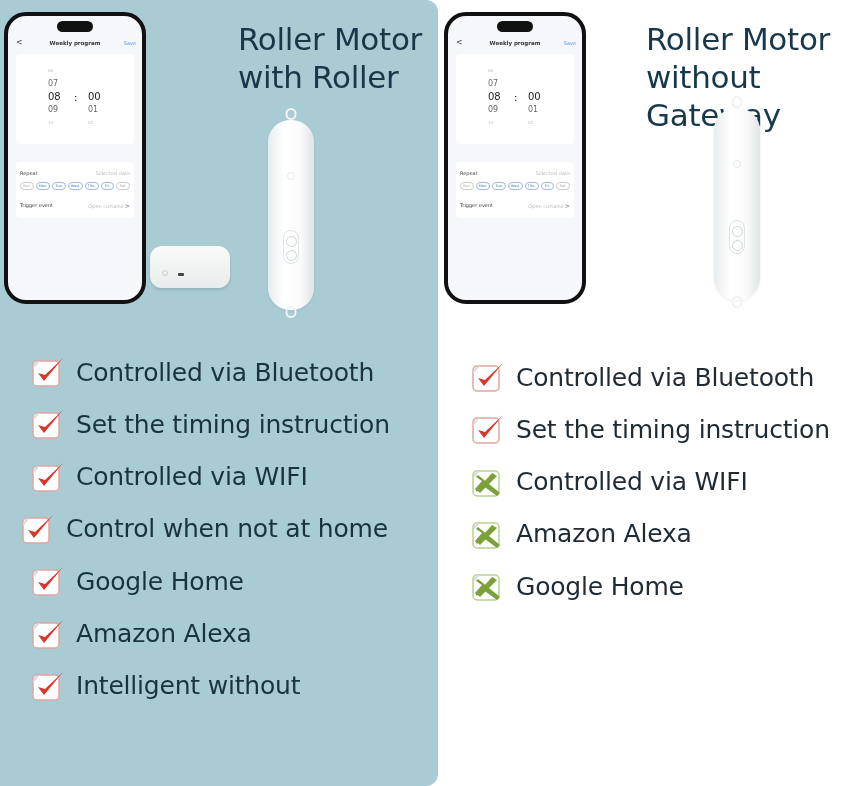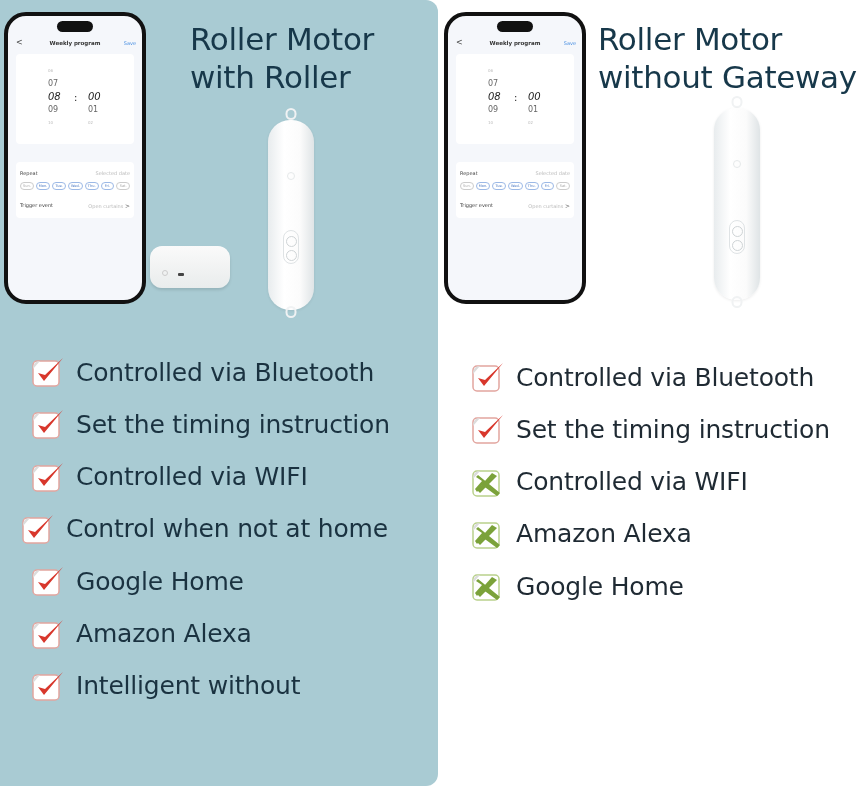--- a/index.html
+++ b/index.html
@@ -1,30 +1,30 @@
 <!DOCTYPE html>
 <html><head>
 <meta charset="utf-8">
 <style>
   * { box-sizing: border-box; margin: 0; padding: 0; }
   body { width: 868px; height: 786px; background: #ffffff; position: relative; overflow: hidden; font-family: "DejaVu Sans", sans-serif; }
   .panel-left { position: absolute; left: 0; top: 0; width: 438px; height: 786px; background: #a9cbd3; border-radius: 0 12px 12px 0; }
-  .title { position: absolute; font-family: "DejaVu Sans", sans-serif; font-size: 31px; line-height: 38px; color: #17384a; font-weight: 500; letter-spacing: -0.3px; }
+  .title { position: absolute; font-family: "DejaVu Sans", sans-serif; font-size: 31px; line-height: 38px; color: #17384a; font-weight: 500; letter-spacing: -0.3px; margin-left: 48px; }
   .phone { position: absolute; width: 142px; height: 292px; border: 4px solid #111; border-radius: 22px; background: #f5f7fb; overflow: hidden; }
   .island { position: absolute; top: 5px; left: 50%; transform: translateX(-50%); width: 36px; height: 11px; background: #111; border-radius: 6px; }
   .ph-head { position: absolute; top: 22px; left: 0; right: 0; height: 12px; font-size: 5px; color: #333; }
   .ph-back { position: absolute; left: 8px; top: 0; font-size: 8px; color: #444; line-height: 10px; }
   .ph-title { position: absolute; left: 0; right: 0; text-align: center; font-weight: bold; font-size: 5.5px; top: 2px; }
   .ph-save { position: absolute; right: 6px; top: 2px; color: #4a90e2; font-size: 5px; }
   .ph-picker { position: absolute; left: 8px; right: 8px; top: 38px; height: 90px; background: #fff; border-radius: 4px; }
   .pk-col { position: absolute; text-align: left; width: 20px; }
   .pk-col div { height: 13px; line-height: 13px; }
   .pk-faint { font-size: 4px; color: #bbb; }
   .pk-mid { font-size: 8px; color: #666; }
-  .pk-sel { font-size: 10px; color: #222; font-style: italic; }
+  .pk-sel { font-size: 10px; color: #222; }
   .pk-colon { position: absolute; left: 58px; top: 38px; font-size: 10px; color: #222; }
   .ph-card { position: absolute; left: 8px; right: 8px; top: 146px; height: 56px; background: #fff; border-radius: 4px; }
   .card-row { position: absolute; left: 4px; right: 4px; font-size: 5px; color: #444; }
   .card-row .r { position: absolute; right: 0; top: 0; color: #bbb; }
   .days { position: absolute; left: 4px; right: 4px; top: 20px; display: flex; gap: 2px; }
   .day { font-size: 3.5px; border: 0.6px solid #9cb9e6; color: #4a78c2; border-radius: 4px; padding: 1px 2px; flex: 1; text-align: center; }
   .day.off { border-color: #ccc; color: #aaa; }
   .motor { position: absolute; width: 46px; border-radius: 22px; background: linear-gradient(90deg, #e8ecee 0%, #ffffff 35%, #fbfbfb 70%, #dfe4e6 100%); box-shadow: 0 1px 3px rgba(0,0,0,0.08); }
   .lug { position: absolute; left: 50%; transform: translateX(-50%); width: 11px; height: 12px; border: 2px solid #f0f2f3; border-radius: 6px; background: transparent; }
   .m-dot { position: absolute; left: 50%; transform: translateX(-50%); width: 8px; height: 8px; border-radius: 50%; border: 1px solid #e6e9ea; }

